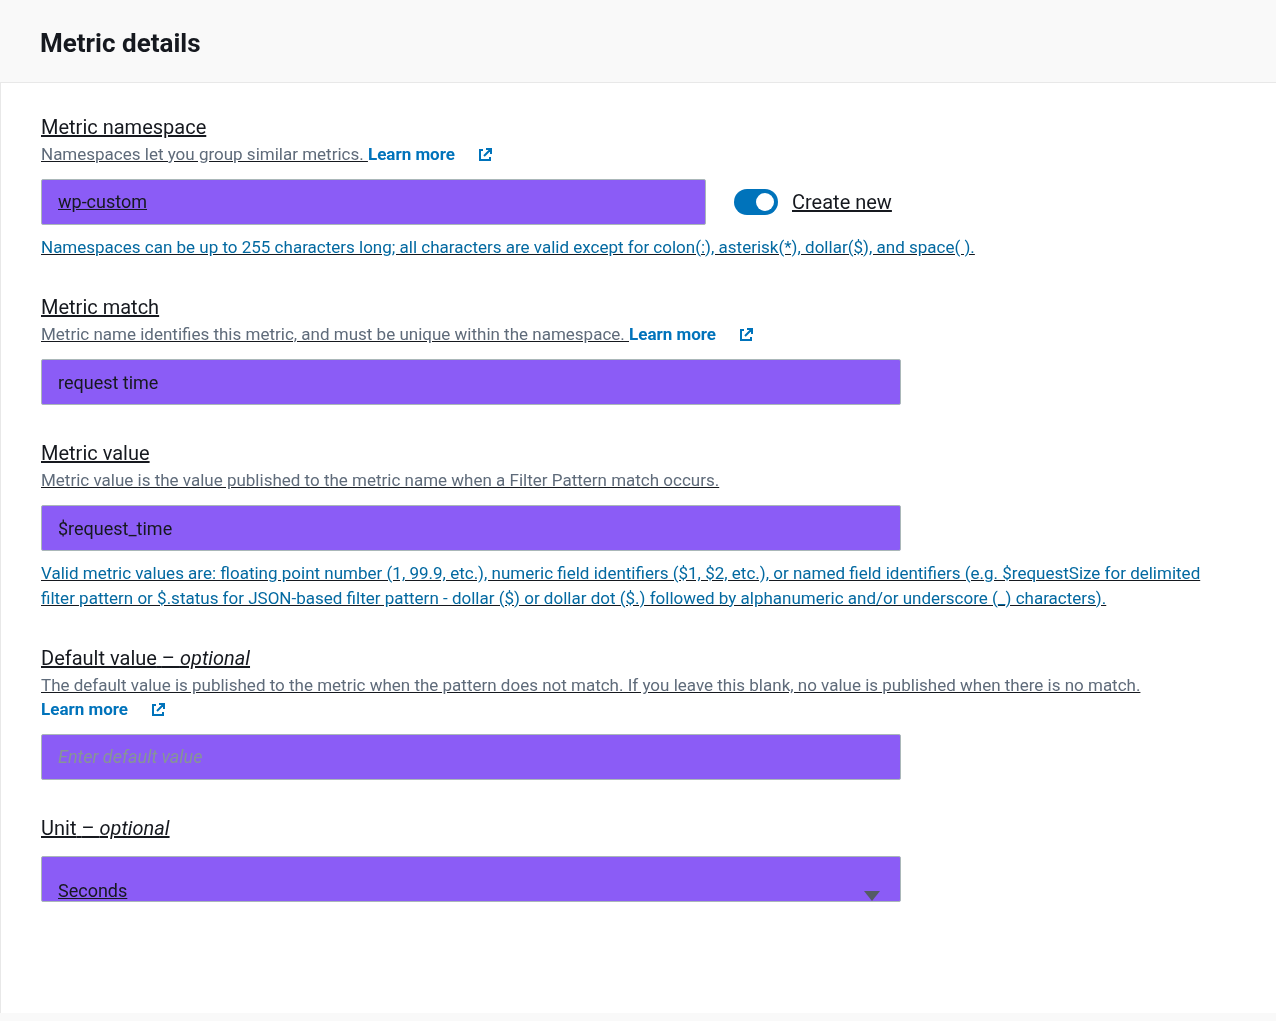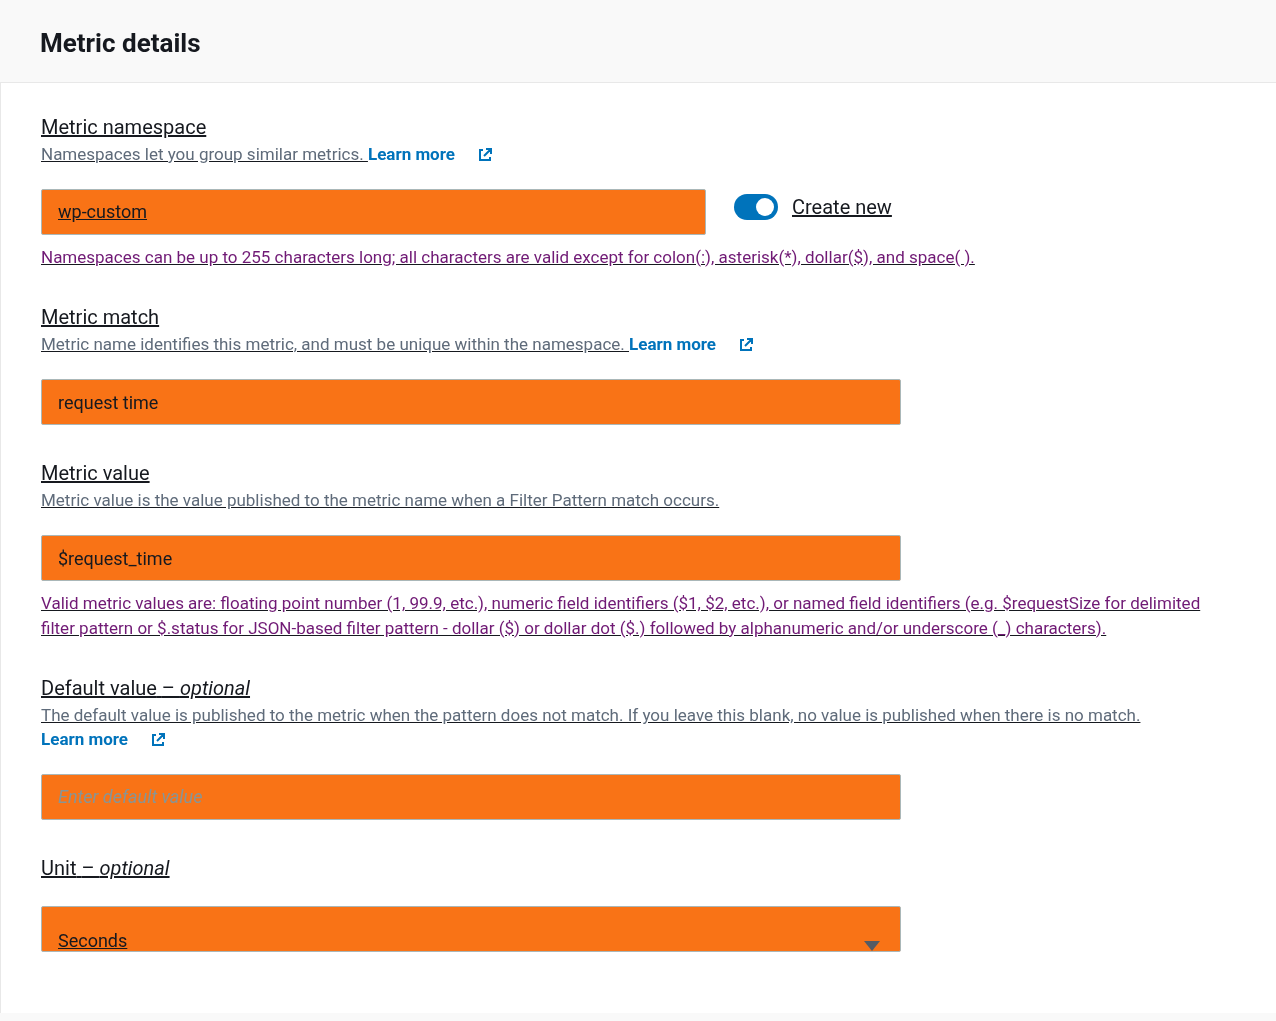--- a/index.html
+++ b/index.html
@@ -36,21 +36,21 @@
     margin-bottom: 4px;
   }
   .field-desc {
     font-size: 17px;
     color: #5f6b7a;
     margin-bottom: 12px;
     line-height: 1.4;
   }
   .field-hint {
     font-size: 17px;
-    color: #701a75;
+    color: #0369a1;
     margin-top: 10px;
     line-height: 1.45;
   }
   .link {
     color: #0073bb;
     font-weight: 700;
     text-decoration: none;
     cursor: pointer;
     display: inline-flex;
     align-items: center;
@@ -68,23 +68,22 @@
     gap: 28px;
   }
   input[type="text"], .select {
     width: 860px;
     height: 46px;
     border: 1px solid #aab7b8;
     border-radius: 2px;
     padding: 0 16px;
     font-size: 18px;
     color: #16191f;
-    background: #f97316;
+    background: #8b5cf6;
     font-family: inherit;
-    margin-top: 10px;
   }
   input[type="text"].narrow { width: 665px; }
   input[type="text"]::placeholder {
     color: #879596;
     font-style: italic;
   }
   .select {
     display: flex;
     align-items: flex-end;
     justify-content: space-between;

